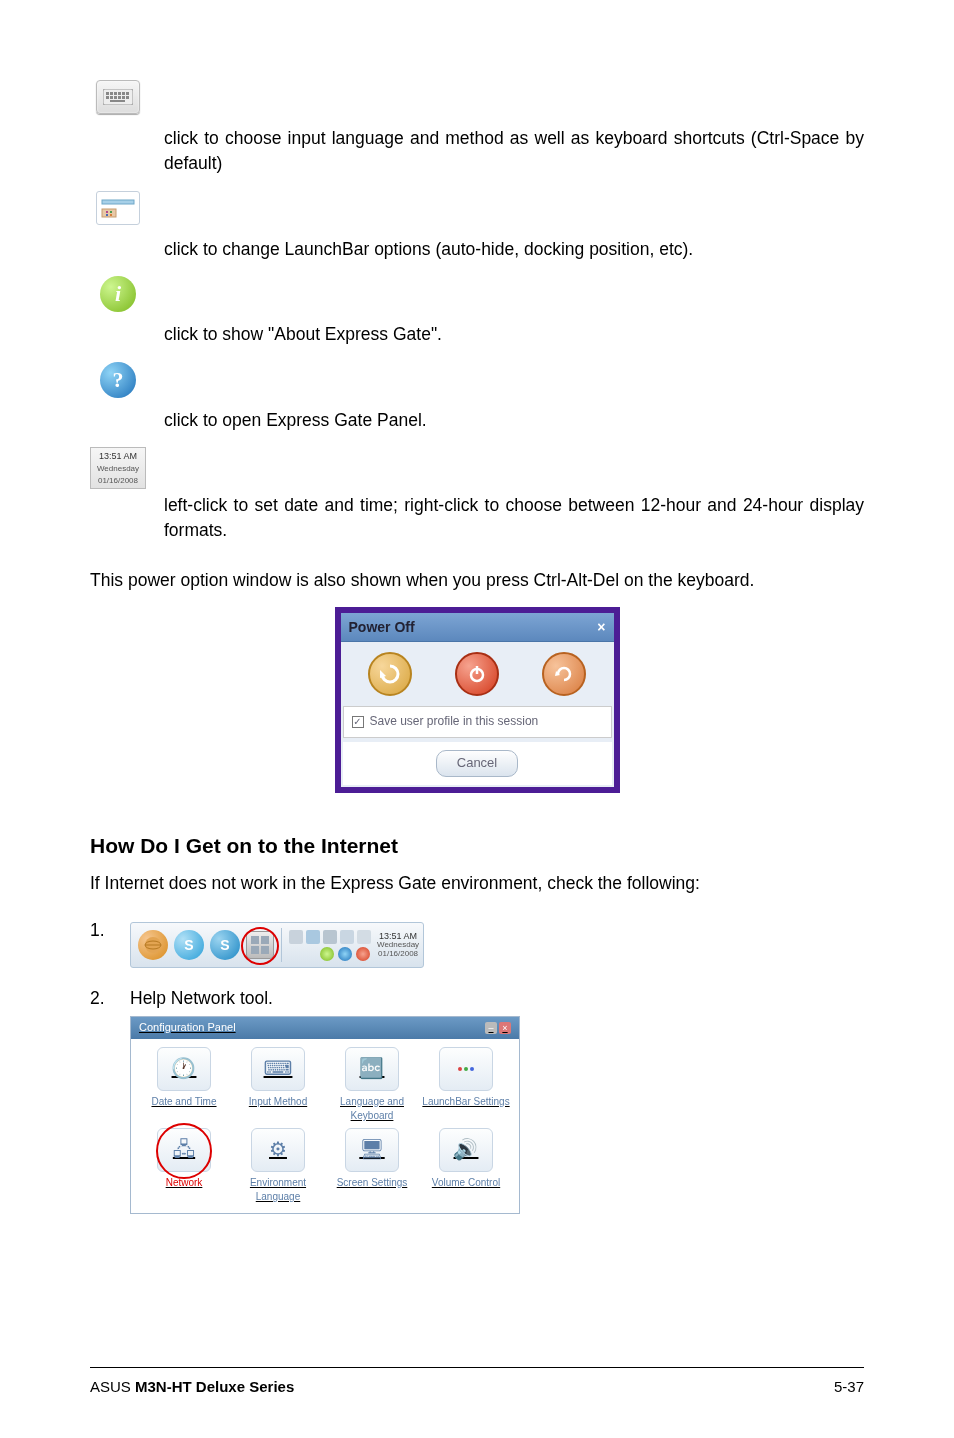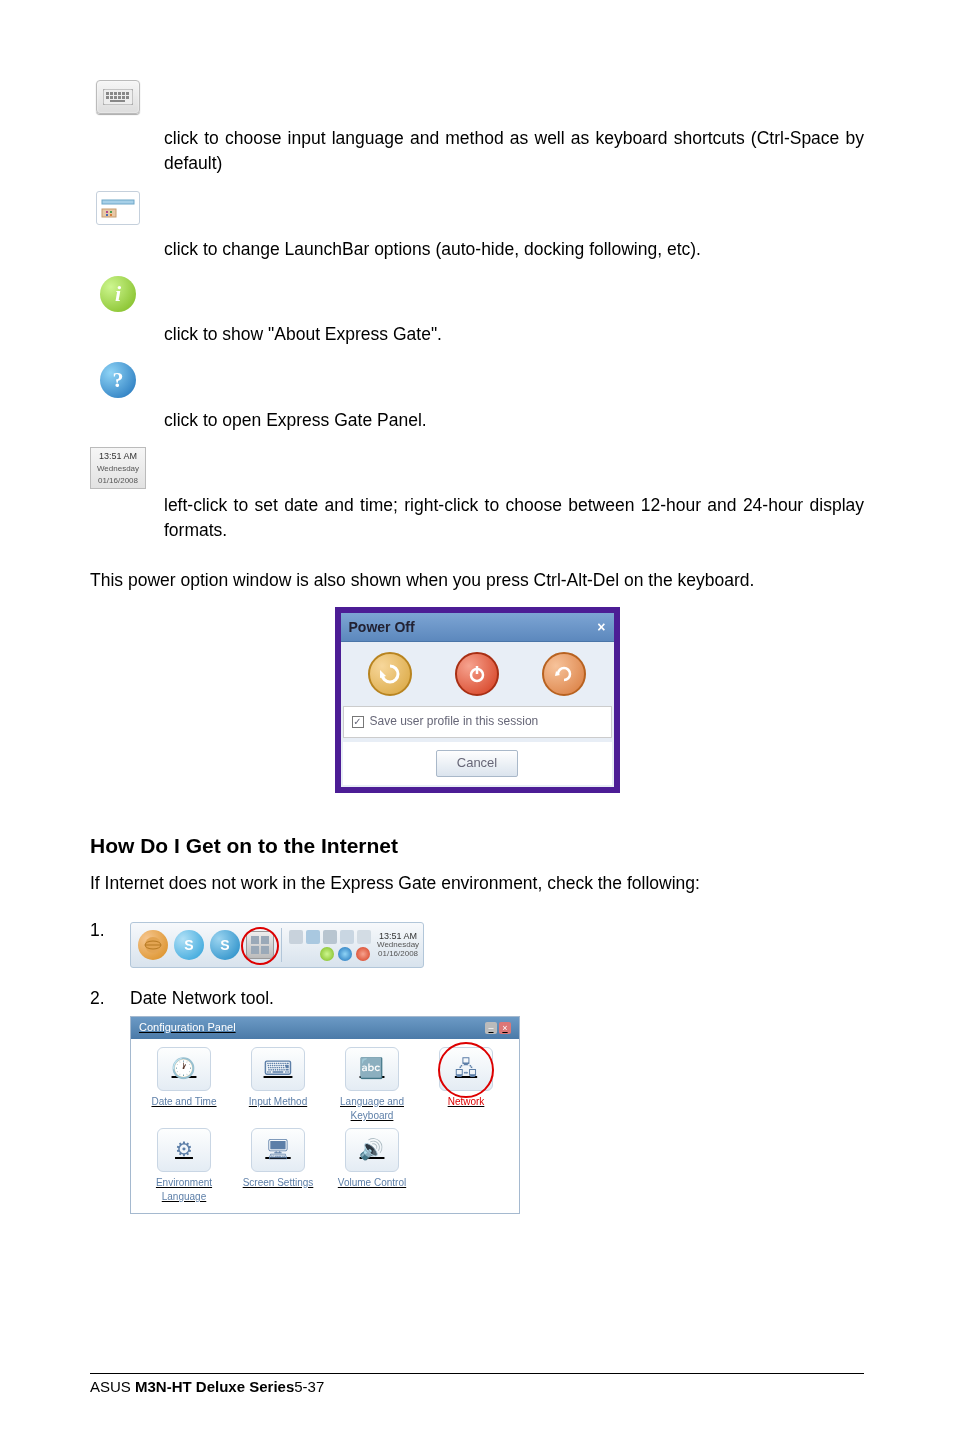--- a/index.html
+++ b/index.html
@@ -27,21 +27,21 @@
     .clock-widget { width: 56px; border:1px solid #bbb; background: linear-gradient(180deg,#f6f6f6,#e2e2e2); font-size:8px; text-align:center; padding:2px 0; color:#555; }
     .clock-widget .t1 { font-size:9px; color:#333; }
     .para { margin-top: 22px; margin-bottom: 14px; }
     .power-img-wrap { display:flex; justify-content:center; margin: 8px 0 38px 0; }
     .power-img { width: 285px; border:6px solid #4c1d95; background:#e8eef6; font-size:12px; }
     .power-title { background: linear-gradient(180deg,#7da5d4,#5c88bd); color:#223; padding:4px 8px; border-bottom:1px solid #4a75a8; display:flex; justify-content:space-between; align-items:center; font-weight:bold; font-size:14px; }
     .power-buttons { display:flex; justify-content:space-around; padding:10px 6px; }
     .pw-btn { width:44px; height:44px; border-radius:50%; border:2px solid #888; display:flex; align-items:center; justify-content:center; font-size:18px; color:#fff; }
     .power-check { padding:6px 8px; display:flex; align-items:center; gap:6px; color:#667; background:#fff; margin:0 2px; border:1px solid #ccc; }
     .power-cancel-wrap { padding:8px; display:flex; justify-content:center; background:#fff; margin:4px 2px 2px 2px; }
-    .power-cancel { padding:3px 20px; border:1px solid #a9b8c9; background:linear-gradient(180deg,#fefefe,#dbe4ee); color:#667; font-size:13px; border-radius:2px; }
+    .power-cancel { padding:3px 20px; border:1px solid #a9b8c9; background:linear-gradient(180deg,#fefefe,#dbe4ee); color:#667; font-size:13px; border-radius:10px; }
     h3 { font-size: 21px; font-weight: bold; margin-bottom: 10px; }
     .sub-para { margin-bottom: 22px; }
     .step-list { counter-reset: step; }
     .step { display:flex; margin-bottom: 18px; }
     .step-num { width: 40px; flex-shrink:0; }
     .step-body { flex:1; }
     .launchbar-wrap { margin-top: 4px; }
     .launchbar { display:inline-flex; align-items:center; background: linear-gradient(180deg,#f7f9fb,#d8e3ed); border:1px solid #b2c6d9; border-radius:3px; padding:3px 4px; height:46px; }
     .lb-btn { width:30px; height:30px; border-radius:50%; margin:0 3px; display:flex; align-items:center; justify-content:center; font-size:14px; color:#fff; font-weight:bold; }
     .lb-square { width:28px; height:28px; border-radius:4px; background:linear-gradient(180deg,#eee,#bbb);border:1px solid #999; margin:0 3px; position:relative; }
@@ -53,21 +53,21 @@
     .lb-small-btn { width:14px; height:14px; border-radius:50%; margin:0 1px; }
     .config-panel-wrap { margin-top: 4px; text-decoration: underline; }
     .config-panel { width: 390px; border:1px solid #a5b9cf; background:#fff; }
     .cp-title { background: linear-gradient(180deg,#6c9ac5,#4b7aa8); color:#fff; font-size:11px; padding:3px 8px; display:flex; justify-content:space-between; align-items:center; }
     .cp-title-ctrls { display:flex; gap:2px; }
     .cp-title-ctrls div { width:12px; height:12px; background:#bbb; border-radius:2px; font-size:9px; text-align:center; line-height:12px; }
     .cp-grid { display:grid; grid-template-columns: repeat(4,1fr); padding:8px; gap:4px; }
     .cp-item { text-align:center; font-size:10px; color:#5d7fa8; }
     .cp-icon { width:54px; height:44px; margin:0 auto 4px; border:1px solid #c9d6e4; background:linear-gradient(180deg,#fdfefe,#e4ecf4); border-radius:6px; display:flex; align-items:center; justify-content:center; font-size:20px; position:relative; }
     .cp-item.highlight .cp-label { color:#d00; }
-    .footer { position:absolute; bottom:40px; left:90px; right:90px; border-top:1px solid #000; padding-top:2px; display:flex; font-size:15px; }
+    .footer { position:absolute; bottom:40px; left:90px; right:90px; border-top:1px solid #000; padding-top:8px; display:flex; justify-content:space-between; font-size:15px; }
     .footer .bold { font-weight:bold; }
   </style>
 </head>
 <body>
 
 <div class="icon-list">
 
   <div class="icon-row">
     <div class="icon-col">
       <div class="icon-kb">
@@ -100,21 +100,21 @@
         <svg width="34" height="22" viewBox="0 0 34 22">
             <rect x="1" y="3" width="32" height="4" fill="#a7d0e8" stroke="#6fa7c8"></rect>
             <rect x="1" y="12" width="14" height="8" fill="#e8c9a7" stroke="#c89b6f"></rect>
             <rect x="5" y="14" width="2" height="2" fill="#b5468b"></rect>
             <rect x="9" y="14" width="2" height="2" fill="#4b9b53"></rect>
             <rect x="5" y="17" width="2" height="2" fill="#4b69b5"></rect>
             <rect x="9" y="17" width="2" height="2" fill="#d47d3c"></rect>
           </svg>
       </div>
     </div>
-    <div class="desc-col">click to change LaunchBar options (auto-hide, docking following, etc).</div>
+    <div class="desc-col">click to change LaunchBar options (auto-hide, docking position, etc).</div>
   </div>
 
   <div class="icon-row">
     <div class="icon-col">
       <div class="icon-circle icon-green">i</div>
     </div>
     <div class="desc-col">click to show "About Express Gate".</div>
   </div>
 
   <div class="icon-row">
@@ -225,21 +225,21 @@
             <div>01/16/2008</div>
           </div>
         </div>
       </div>
     </div>
   </div>
 
   <div class="step">
     <div class="step-num">2.</div>
     <div class="step-body">
-      <div>Date Network tool.</div>
+      <div>Help Network tool.</div>
       <div class="config-panel-wrap">
         <div class="config-panel">
           <div class="cp-title">
             <span>Configuration Panel</span>
             <div class="cp-title-ctrls">
               <div>–</div>
               <div style="background:#d77;color:#fff;">×</div>
             </div>
           </div>
           <div class="cp-grid">
@@ -254,20 +254,30 @@
                   <span>⌨</span>
                 </div>
               <div class="cp-label">Input Method</div>
             </div>
             <div class="cp-item">
               <div class="cp-icon">
                   <span>🔤</span>
                 </div>
               <div class="cp-label">Language and Keyboard</div>
             </div>
+            <div class="cp-item">
+              <div class="cp-icon">
+                <div style="display:flex;gap:2px;">
+                    <div style="width:4px;height:4px;background:#d44;border-radius:50%;"></div>
+                    <div style="width:4px;height:4px;background:#4a4;border-radius:50%;"></div>
+                    <div style="width:4px;height:4px;background:#46d;border-radius:50%;"></div>
+                  </div>
+              </div>
+              <div class="cp-label">LaunchBar Settings</div>
+            </div>
             <div class="cp-item highlight">
               <div class="cp-icon" style="position:relative;">
                 <span>🖧</span>
                 <div style="position:absolute;border:2px solid #d00;border-radius:50%;width:56px;height:56px;top:-6px;left:-2px;"></div>
               </div>
               <div class="cp-label">Network</div>
             </div>
             <div class="cp-item">
               <div class="cp-icon">
                   <span>⚙</span>

